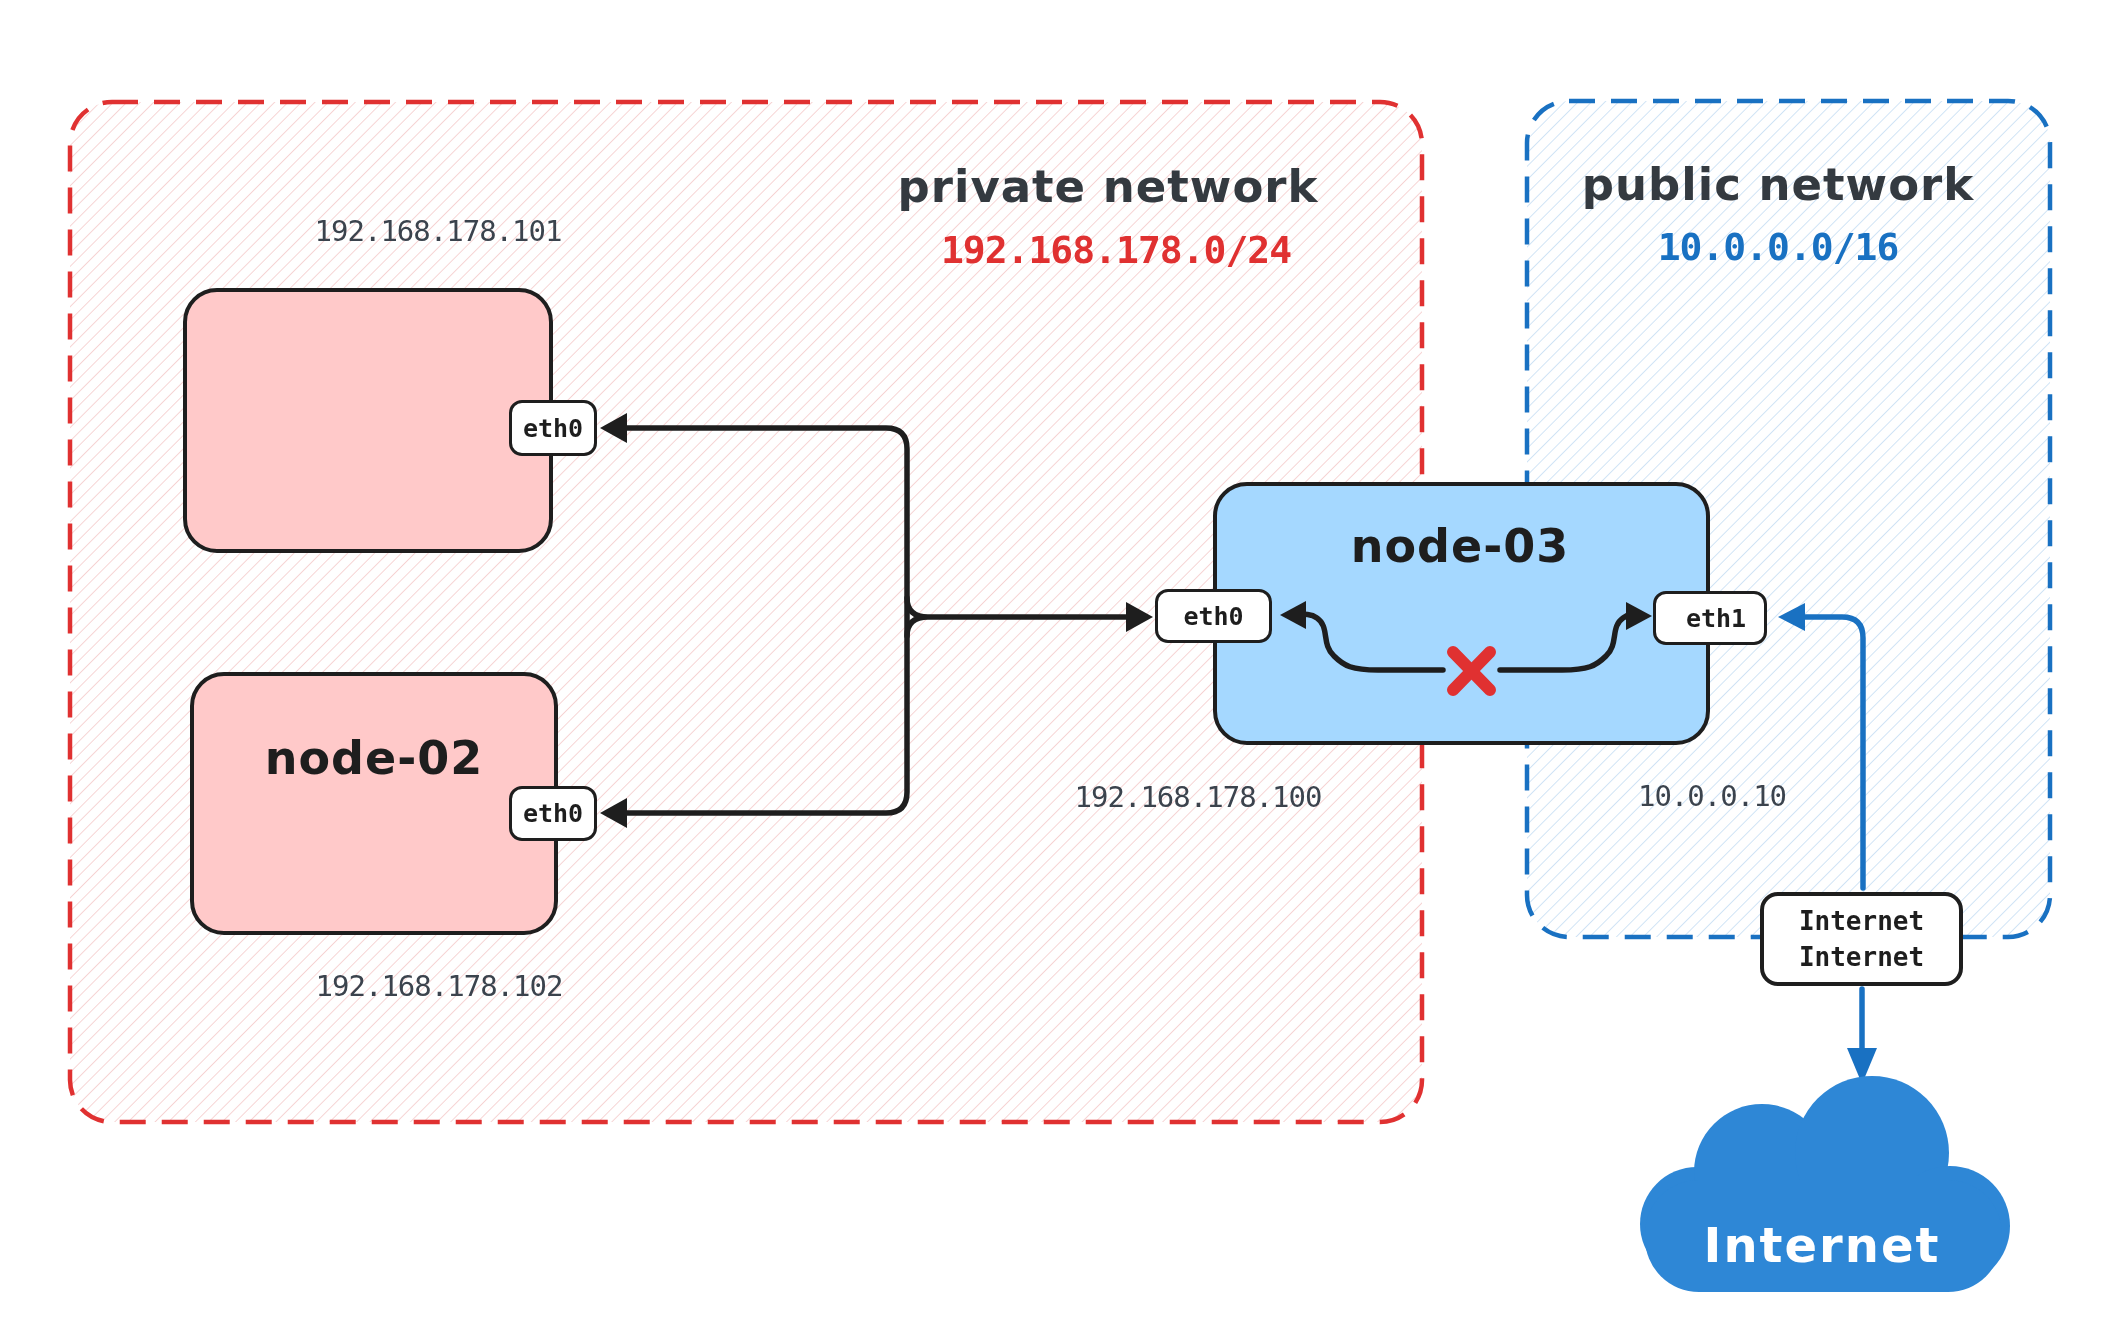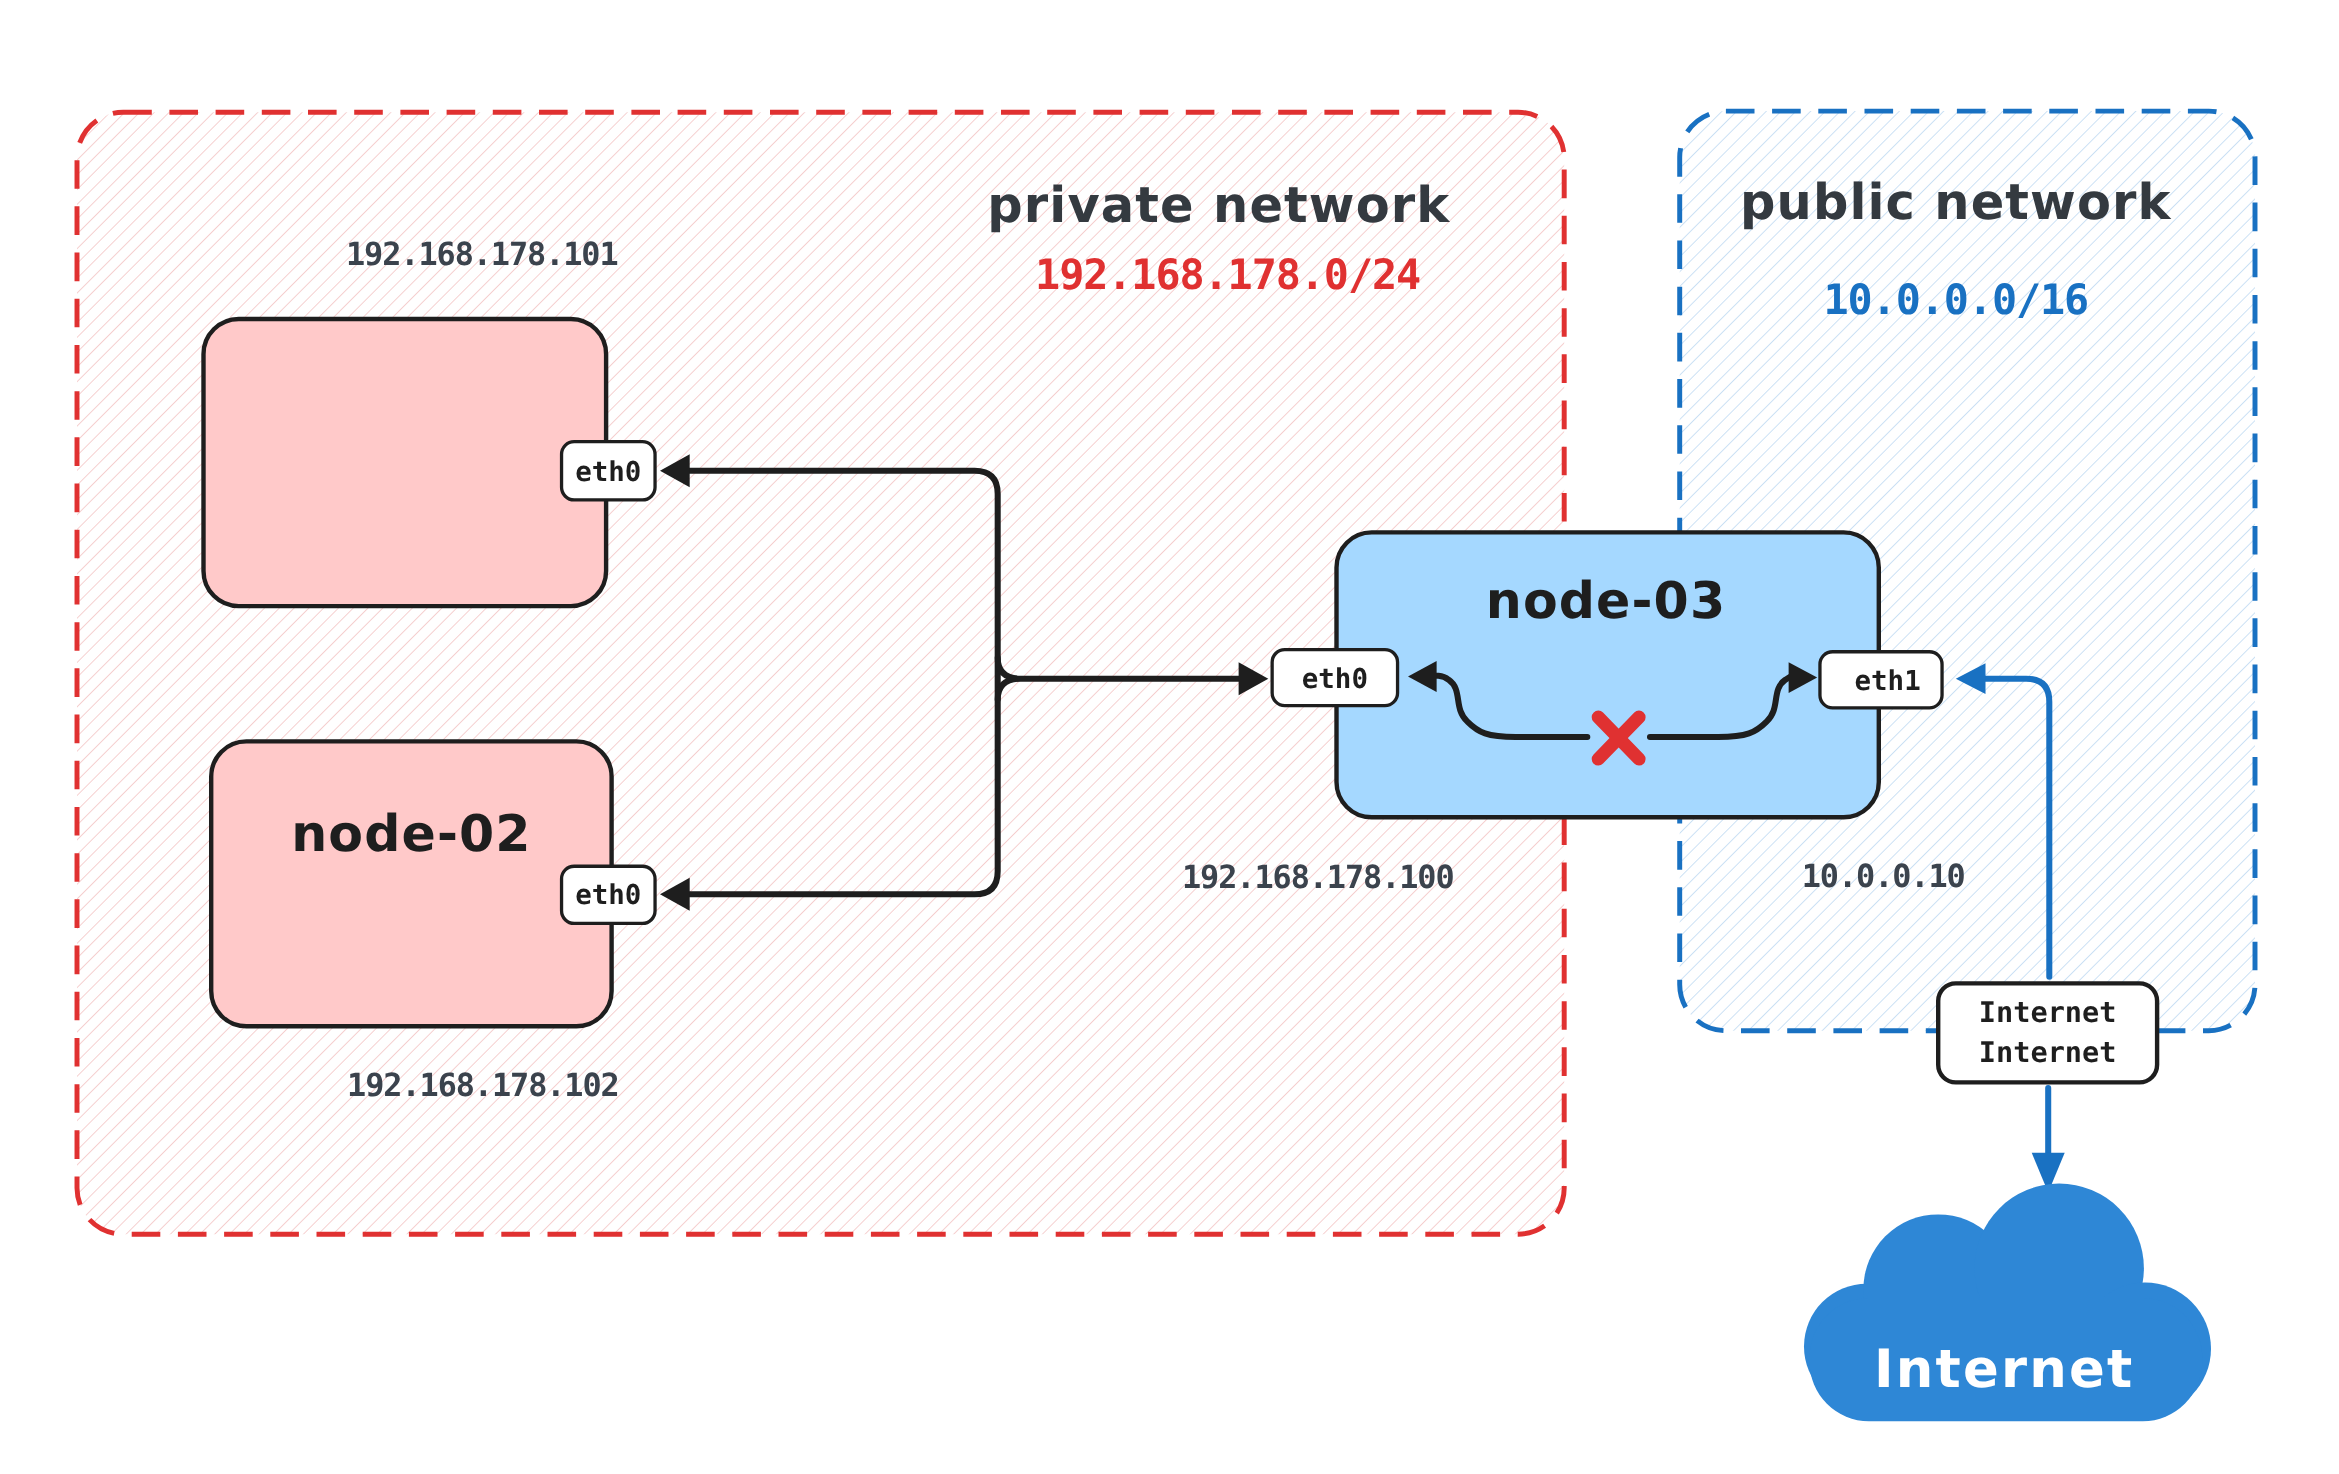--- a/index.html
+++ b/index.html
@@ -36,31 +36,31 @@
     color:#343a40;
     letter-spacing:1px;
   }
   .subnet{
     font-family:"DejaVu Sans Mono",monospace;
     font-size:38px;
     font-weight:700;
     letter-spacing:-1px;
   }
   .subnet.red{color:#e03131;}
-  .subnet.blue{color:#1971c2;margin-top:25px;}
+  .subnet.blue{color:#1971c2;}
   .node-label{
     font-size:46px;
     font-weight:600;
     color:#1e1e1e;
     letter-spacing:1px;
   }
   .ip-label{
     font-family:"DejaVu Sans Mono",monospace;
     font-size:29px;
-    font-weight:700;
+    font-weight:400;
     letter-spacing:-1px;
     color:#3b434d;
   }
   .eth-box{
     position:absolute;
     background:#ffffff;
     border:3.5px solid #1e1e1e;
     border-radius:13px;
     box-sizing:border-box;
     display:flex;

